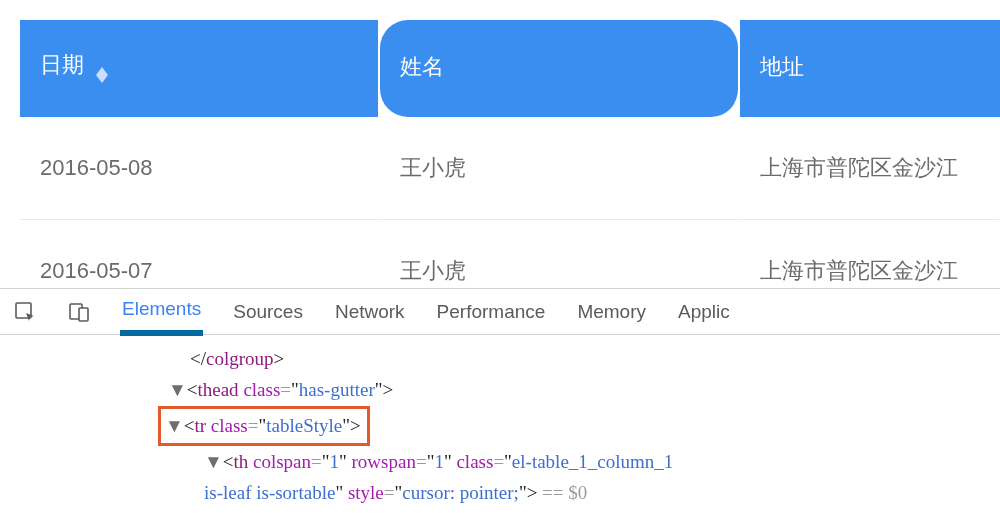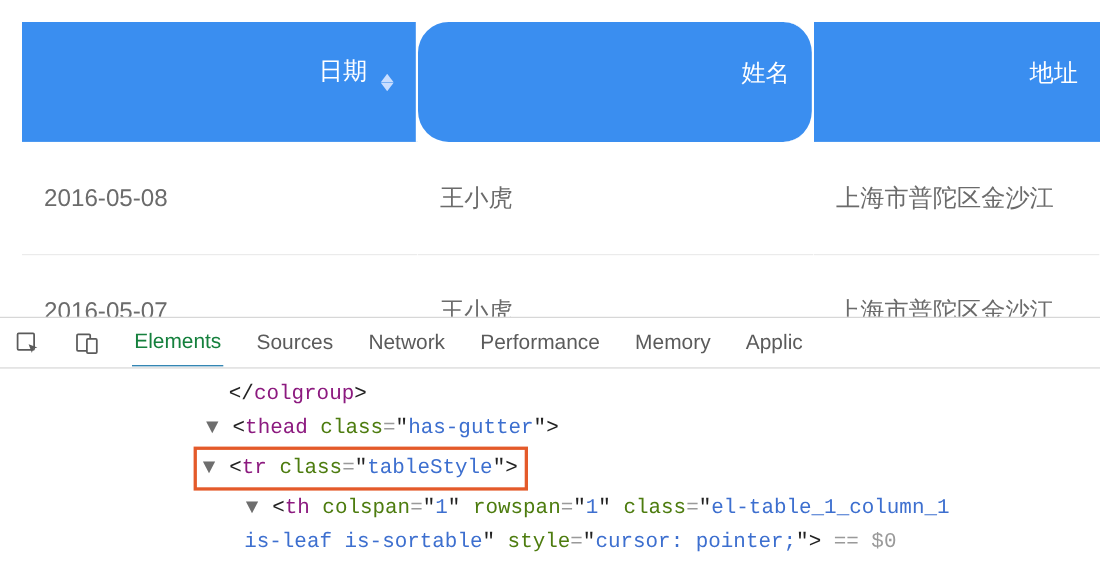--- a/index.html
+++ b/index.html
@@ -18,22 +18,22 @@
     width: 980px;
     margin: 20px 0 0 20px;
     border-collapse: separate;
     border-spacing: 0;
   }
   .tbl th {
     background: #3a8ef0;
     color: #ffffff;
     font-size: 22px;
     font-weight: 500;
-    text-align: right;
-    padding: 30px 20px 46px 20px;
+    text-align: left;
+    padding: 30px 20px 34px 20px;
     border-right: 2px solid #ffffff;
   }
   .tbl th:last-child { border-right: none; }
   .tbl td {
     font-size: 22px;
     color: #6b6b6b;
     padding: 36px 20px;
     border-bottom: 1px solid #e9e9e9;
     border-right: 1px solid #ffffff;
   }
@@ -70,37 +70,36 @@
   .dt-iconbtn {
     width: 26px; height: 26px;
     display: flex; align-items: center; justify-content: center;
   }
   .dt-tab {
     color: #5b5b5b;
     font-size: 19px;
     padding: 10px 2px;
   }
   .dt-tab.active {
-    color: #15803d;
-    border-bottom: 1px solid #0369a1;
+    color: #3b82f6;
+    border-bottom: 6px solid #0369a1;
   }
 
   .dt-dom {
     padding: 8px 0 0 0;
-    font-family: Liberation Mono, monospace;
+    font-family: Liberation Serif, serif;
     font-size: 19px;
     line-height: 1.65;
     white-space: nowrap;
-    margin-left: 18px;
   }
   .dt-line { padding-left: 0; }
   .caret { color:#6e6e6e; display:inline-block; width:14px; text-align:center; }
   .punct { color:#222; }
   .tag   { color:#8c1a7f; }
-  .attrn { color:#4d7c0f; }
+  .attrn { color:#a21caf; }
   .attrv { color:#3d6fcf;text-align:right; }
   .muted { color:#9a9a9a; }
   .eq    { color:#9a9a9a; }
 
   .hl-box {
     display:inline-block;
     border: 3px solid #e45a2a;
     padding: 1px 6px 2px 4px;
   }
 </style>

